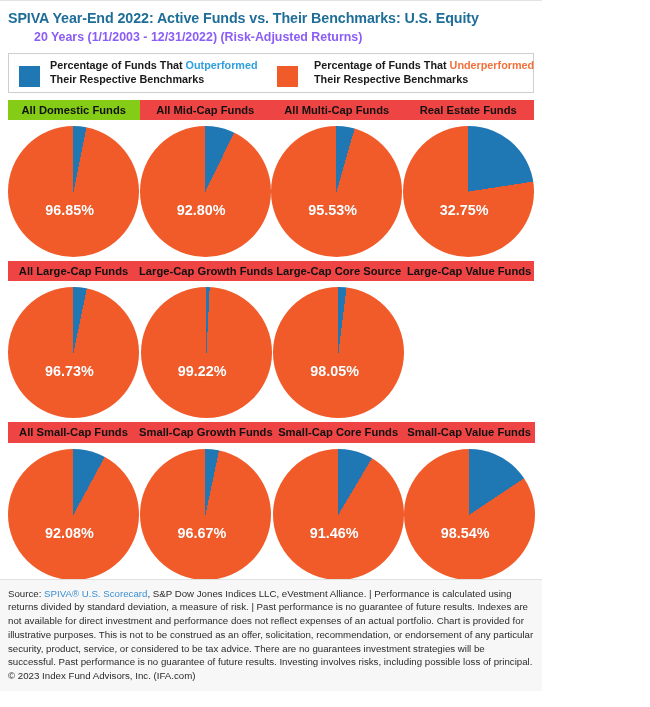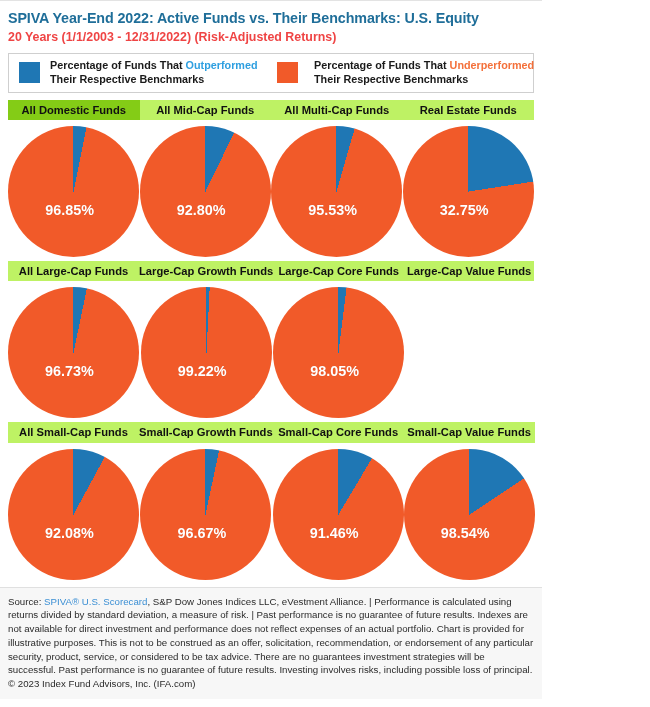--- a/index.html
+++ b/index.html
@@ -29,39 +29,40 @@
     font-weight: bold;
     color: #1f6e99;
     letter-spacing: -0.1px;
     padding-top: 9px;
     line-height: 1.15;
     white-space: nowrap;
   }
   .subtitle {
     font-size: 12.4px;
     font-weight: bold;
-    color: #ef4444;
+    color: #8b5cf6;
     padding-top: 4px;
     line-height: 1.15;
     white-space: nowrap;
+    margin-left: 26px;
   }
 
   
   .legend {
     margin-top: 8px;
     border: 1px solid #cfcfcf;
     background: #ffffff;
     height: 40px;
     display: flex;
     align-items: center;
     box-sizing: border-box;
   }
   .legend-item {
     display: flex;
-    align-items: center;
+    align-items: flex-end;
     box-sizing: border-box;
   }
   .legend-item.first { width: 50%; padding-left: 10px; }
   .legend-item.second { width: 50%; padding-left: 6px; gap: 6px; }
   .swatch {
     width: 21px;
     height: 21px;
     flex: 0 0 21px;
     margin-right: 10px;
   }
@@ -88,21 +89,21 @@
   }
   .cell {
     width: 155px;
     display: flex;
     flex-direction: column;
     align-items: center;
   }
   .cell-title {
     width: 100%;
     box-sizing: border-box;
-    background: #bef264;
+    background: #ef4444;
     text-align: center;
     font-size: 11.2px;
     font-weight: bold;
     color: #111111;
     padding: 4px 0 4px 0;
     line-height: 1.1;
     white-space: nowrap;
   }
   .cell-title.dark { background: #84cc16; }
   .pie-wrap {
@@ -127,21 +128,21 @@
     font-weight: bold;
     text-shadow: 0 0 1px rgba(0,0,0,0.12);
     pointer-events: none;
   }
 
   
   .footer {
     position: absolute;
     left: 0;
     right: 0;
-    bottom: 8px;
+    bottom: 16px;
     background: #f7f7f7;
     border-top: 1px solid #e0e0e0;
     padding: 7px 8px 8px 8px;
     box-sizing: border-box;
     font-size: 9.7px;
     line-height: 1.42;
     color: #2b2b2b;
     text-align: left;
   }
   .footer a.srclink {
@@ -214,21 +215,21 @@
           </div>
         </div>
         <div class="cell">
           <div class="cell-title">Large-Cap Growth Funds</div>
           <div class="pie-wrap">
             <div class="pie" style="background: conic-gradient(rgb(31, 119, 180) 0deg, rgb(31, 119, 180) 2.808deg, rgb(241, 90, 41) 2.808deg, rgb(241, 90, 41) 360deg);"></div>
             <div class="pie-label">99.22%</div>
           </div>
         </div>
         <div class="cell">
-          <div class="cell-title">Large-Cap Core Funds</div>
+          <div class="cell-title">Large-Cap Core Source</div>
           <div class="pie-wrap">
             <div class="pie" style="background: conic-gradient(rgb(31, 119, 180) 0deg, rgb(31, 119, 180) 7.02deg, rgb(241, 90, 41) 7.02deg, rgb(241, 90, 41) 360deg);"></div>
             <div class="pie-label">98.05%</div>
           </div>
         </div>
         <div class="cell">
           <div class="cell-title">Large-Cap Value Funds</div>
         </div>
       </div>
       <div class="row">

